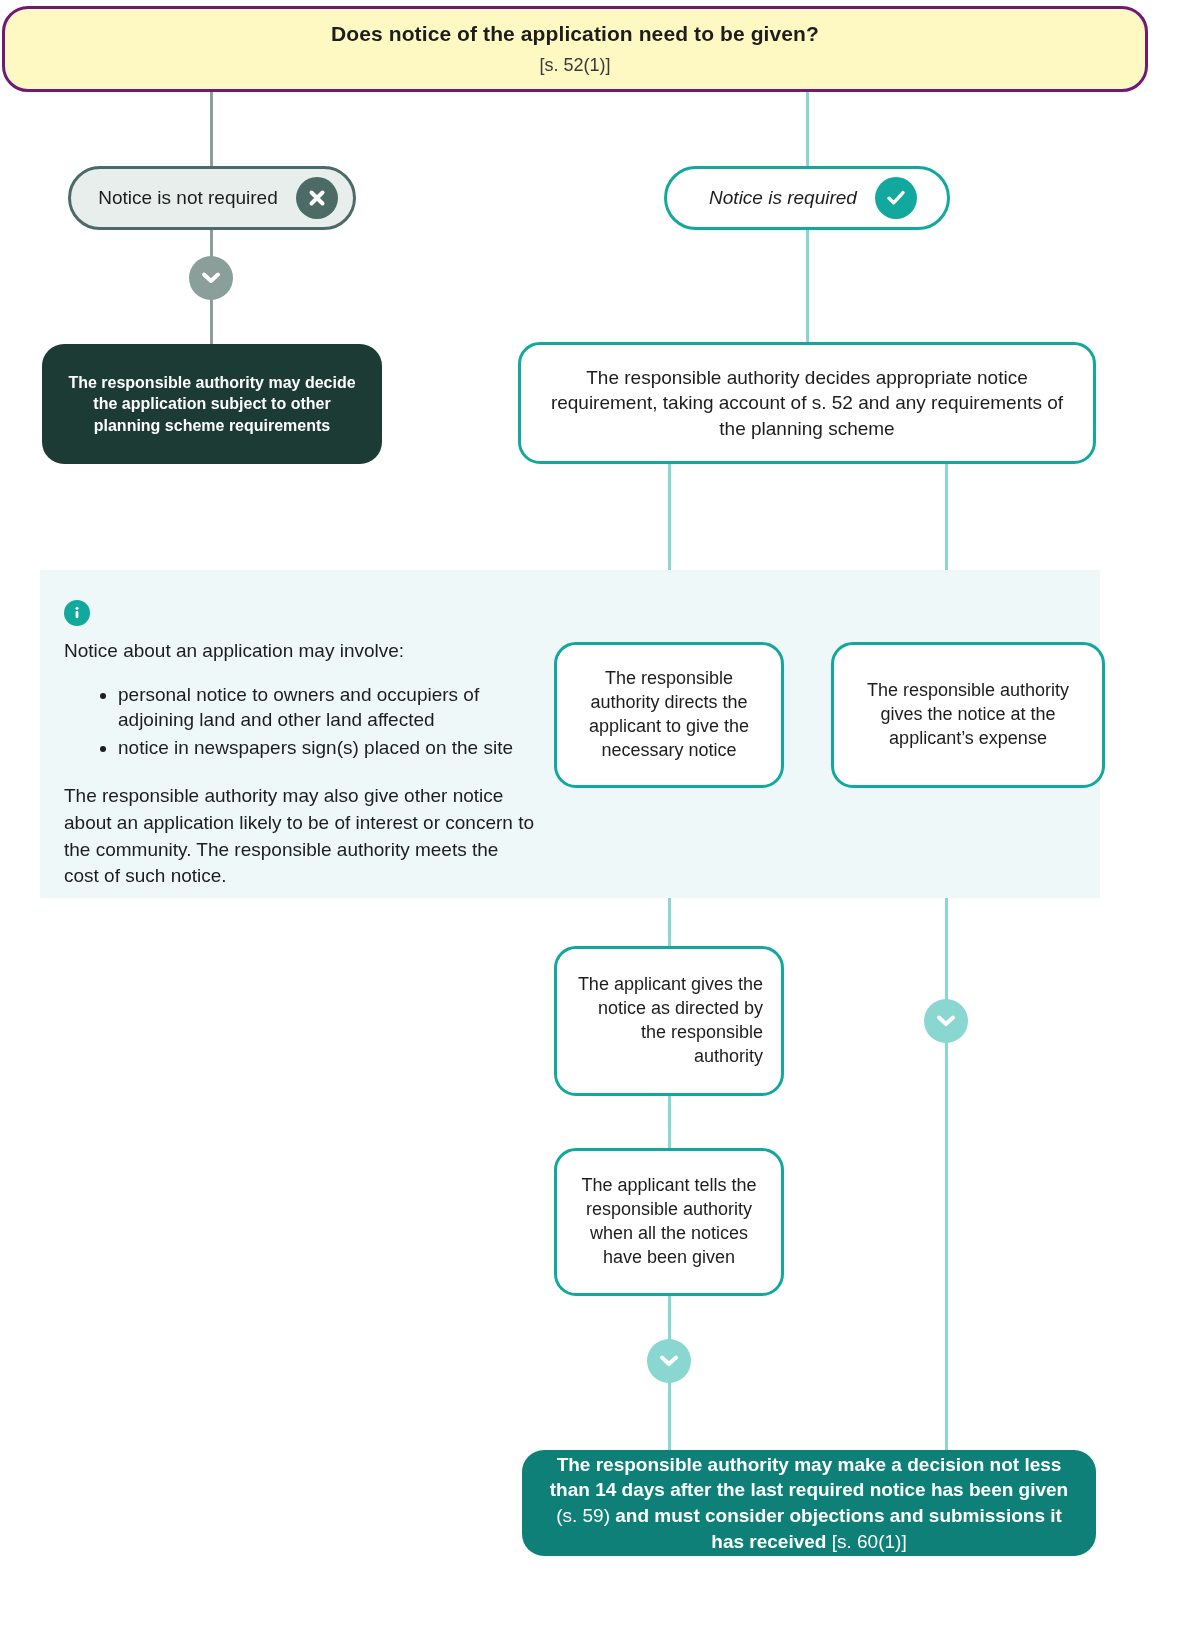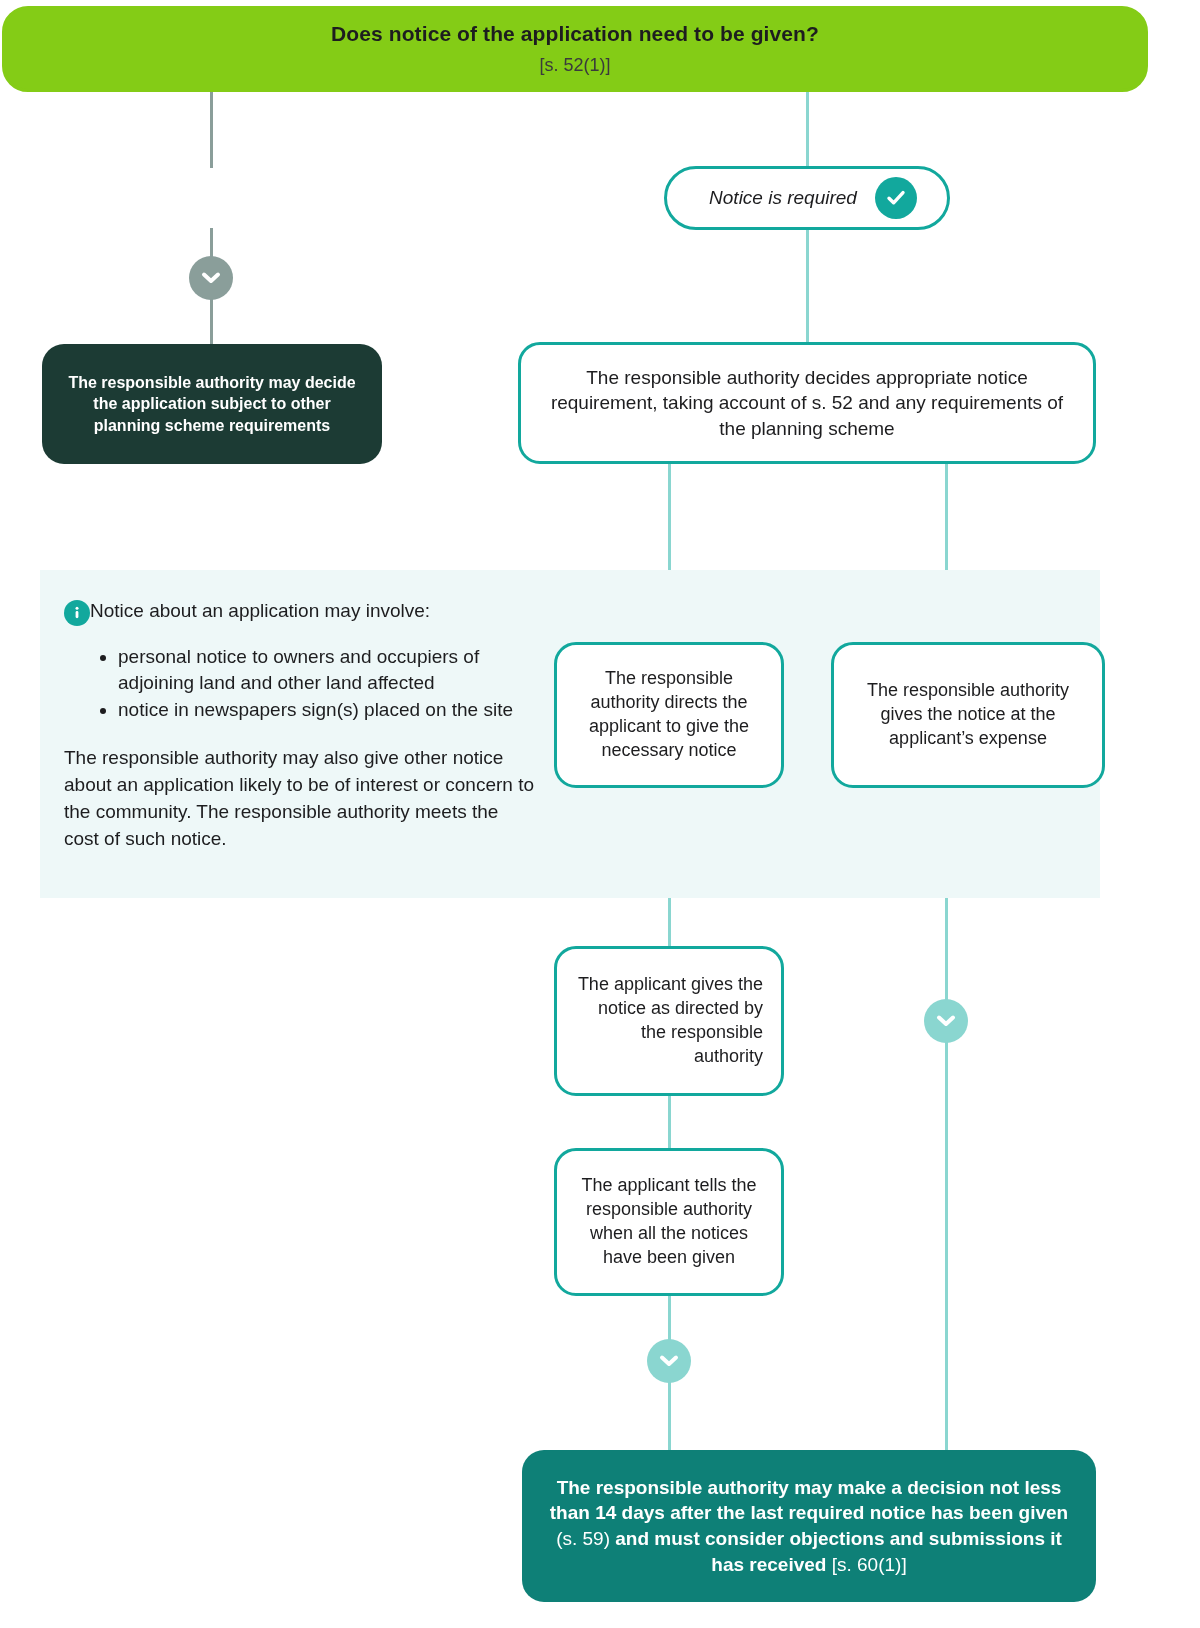--- a/index.html
+++ b/index.html
@@ -29,23 +29,23 @@
     position: absolute;
     z-index: 3;
     display: flex;
     align-items: center;
     justify-content: center;
     text-align: center;
   }
 
   
   .banner {
-    border: 3px solid #84cc16;
+    border: 3px solid #701a75;
     border-radius: 26px;
-    background: #84cc16;
+    background: #fef9c3;
     flex-direction: column;
     padding: 10px 24px;
   }
   .banner .q {
     font-size: 21px;
     font-weight: bold;
     color: #1d1d1f;
     letter-spacing: .1px;
     line-height: 1.3;
   }
@@ -130,20 +130,22 @@
     z-index: 2;
   }
   .infoinner {
     position: absolute;
     z-index: 5;
     width: 470px;
   }
   .inforow {
     display: flex;
     align-items: flex-start;
+    gap: 12px;
+    flex-direction: column;
   }
   .info-icon {
     width: 26px; height: 26px;
     border-radius: 50%;
     background: #12a89d;
     flex: 0 0 auto;
     display: flex; align-items: center; justify-content: center;
     margin-top: 2px;
   }
   .info-head {
@@ -208,20 +210,28 @@
       <li>notice in newspapers sign(s) placed on the site</li>
     </ul>
     <p class="infopara">The responsible authority may also give other notice about an application likely to be of interest or concern to the community. The responsible authority meets the cost of such notice.</p>
   </div>
 
   <div class="node banner" style="left:2px; top:6px; width:1146px; height:86px;">
     <div class="q">Does notice of the application need to be given?</div>
     <div class="ref">[s. 52(1)]</div>
   </div>
 
+  <div class="node pill neg" style="left:68px; top:166px; width:288px; height:64px;">
+    <span class="plabel">Notice is not required</span>
+    <span class="badge neg">
+      <svg width="22" height="22" viewBox="0 0 22 22" aria-hidden="true">
+        <path d="M5.5 5.5 L16.5 16.5 M16.5 5.5 L5.5 16.5" stroke="#ffffff" stroke-width="4" stroke-linecap="round"></path>
+      </svg>
+    </span>
+  </div>
 
   <div class="node pill pos" style="left:664px; top:166px; width:286px; height:64px;">
     <span class="plabel">Notice is required</span>
     <span class="badge pos">
       <svg width="24" height="24" viewBox="0 0 24 24" aria-hidden="true">
         <path d="M5 12.2 L9.6 16.8 L19 6.6" stroke="#ffffff" stroke-width="3.4" fill="none" stroke-linecap="round" stroke-linejoin="round"></path>
       </svg>
     </span>
   </div>
 
@@ -260,17 +270,17 @@
   </div>
 
   <div class="node box" style="left:554px; top:946px; width:230px; height:150px;text-align:right;">
     <span>The applicant gives the notice as directed by the responsible authority</span>
   </div>
 
   <div class="node box" style="left:554px; top:1148px; width:230px; height:148px;">
     <span>The applicant tells the responsible authority when all the notices have been given</span>
   </div>
 
-  <div class="node filled teal" style="left:522px; top:1450px; width:574px; height:152px;">
+  <div class="node filled teal" style="left:522px; top:1450px; width:574px; height:106px;">
     <span><span>The responsible authority may make a decision not less than 14 days after the last required notice has been given </span><span class="reg">(s. 59)</span><span> and must consider objections and submissions it has received </span><span class="reg">[s. 60(1)]</span></span>
   </div>
 
 </div>
 
 </body></html>

